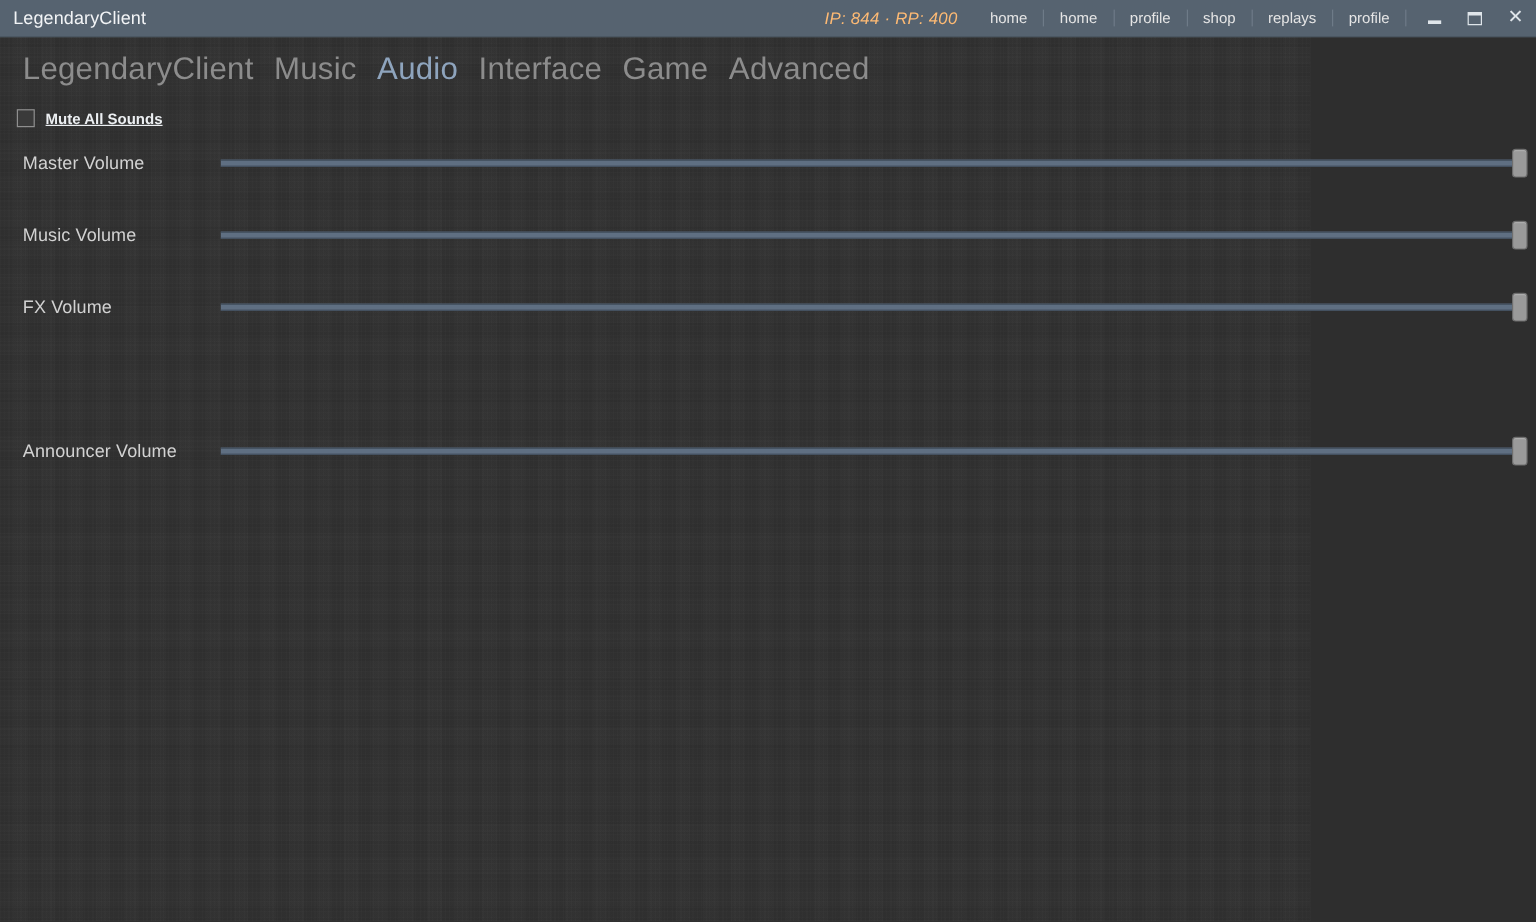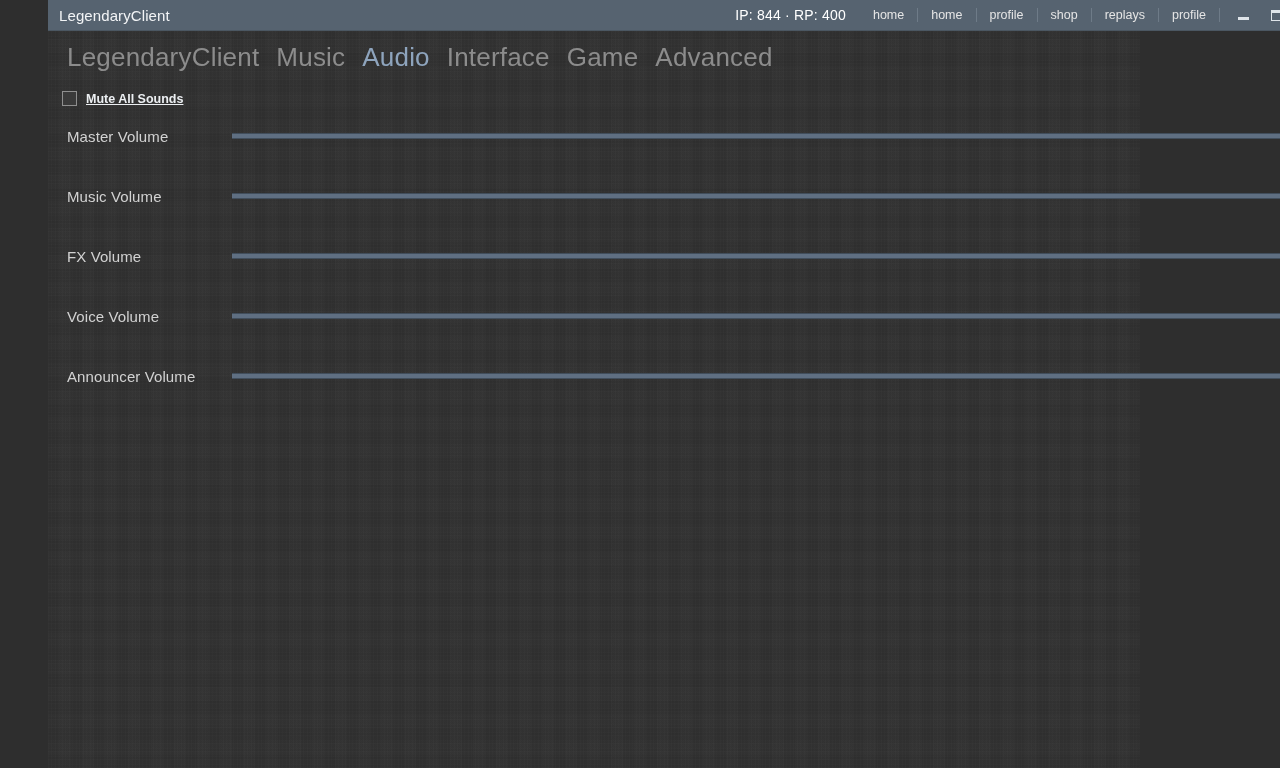--- a/index.html
+++ b/index.html
@@ -32,21 +32,20 @@
         rgba(255,255,255,0.012) 0px, rgba(255,255,255,0.012) 1px,
         rgba(0,0,0,0.018) 1px, rgba(0,0,0,0.018) 3px,
         rgba(255,255,255,0.007) 3px, rgba(255,255,255,0.007) 4px,
         rgba(0,0,0,0.009) 4px, rgba(0,0,0,0.009) 8px),
       repeating-linear-gradient(90deg,
         rgba(0,0,0,0.02) 0px, rgba(0,0,0,0.02) 11px,
         rgba(255,255,255,0.006) 11px, rgba(255,255,255,0.006) 23px),
       repeating-linear-gradient(0deg,
         rgba(0,0,0,0.022) 0px, rgba(0,0,0,0.022) 13px,
         rgba(255,255,255,0.005) 13px, rgba(255,255,255,0.005) 27px);
-    margin-left: 48px;
   }
 
   
   #titlebar {
     position:absolute; top:0; left:0;
     width:1280px; height:31px;
     background:#566370;
     display:flex; align-items:center;
     border-bottom:1px solid #4b5762;
   }
@@ -54,24 +53,25 @@
     font-size:15px;
     color:#f2f4f6;
     padding-left:11px;
     letter-spacing:0.1px;
     white-space:nowrap;
   }
   #titlebar .spacer { flex:1 1 auto; }
 
   .currency {
     font-size:14px;
-    color:#ffffff;
+    color:#fdba74;
     white-space:nowrap;
     padding-right:14px;
     letter-spacing:0.2px;
+    font-style:italic;
   }
 
   .navlinks {
     display:flex; align-items:center;
     height:31px;
   }
   .navlinks .navitem {
     font-size:12.5px;
     color:#e5e5e5;
     padding:0 13px;
@@ -269,27 +269,20 @@
     </div>
 
     <div class="sliderrow" style="top:158px;">
       <span class="slabel">FX Volume</span>
       <div class="slider">
         <div class="track"></div>
         <div class="thumb" style="left:calc(100% - 6px);"></div>
       </div>
     </div>
 
-    <div class="sliderrow" style="top:218px;">
-      <span class="slabel">Voice Volume</span>
-      <div class="slider">
-        <div class="track"></div>
-        <div class="thumb" style="left:calc(100% - 6px);"></div>
-      </div>
-    </div>
 
     <div class="sliderrow" style="top:278px;">
       <span class="slabel">Announcer Volume</span>
       <div class="slider">
         <div class="track"></div>
         <div class="thumb" style="left:calc(100% - 6px);"></div>
       </div>
     </div>
 
   </div>

